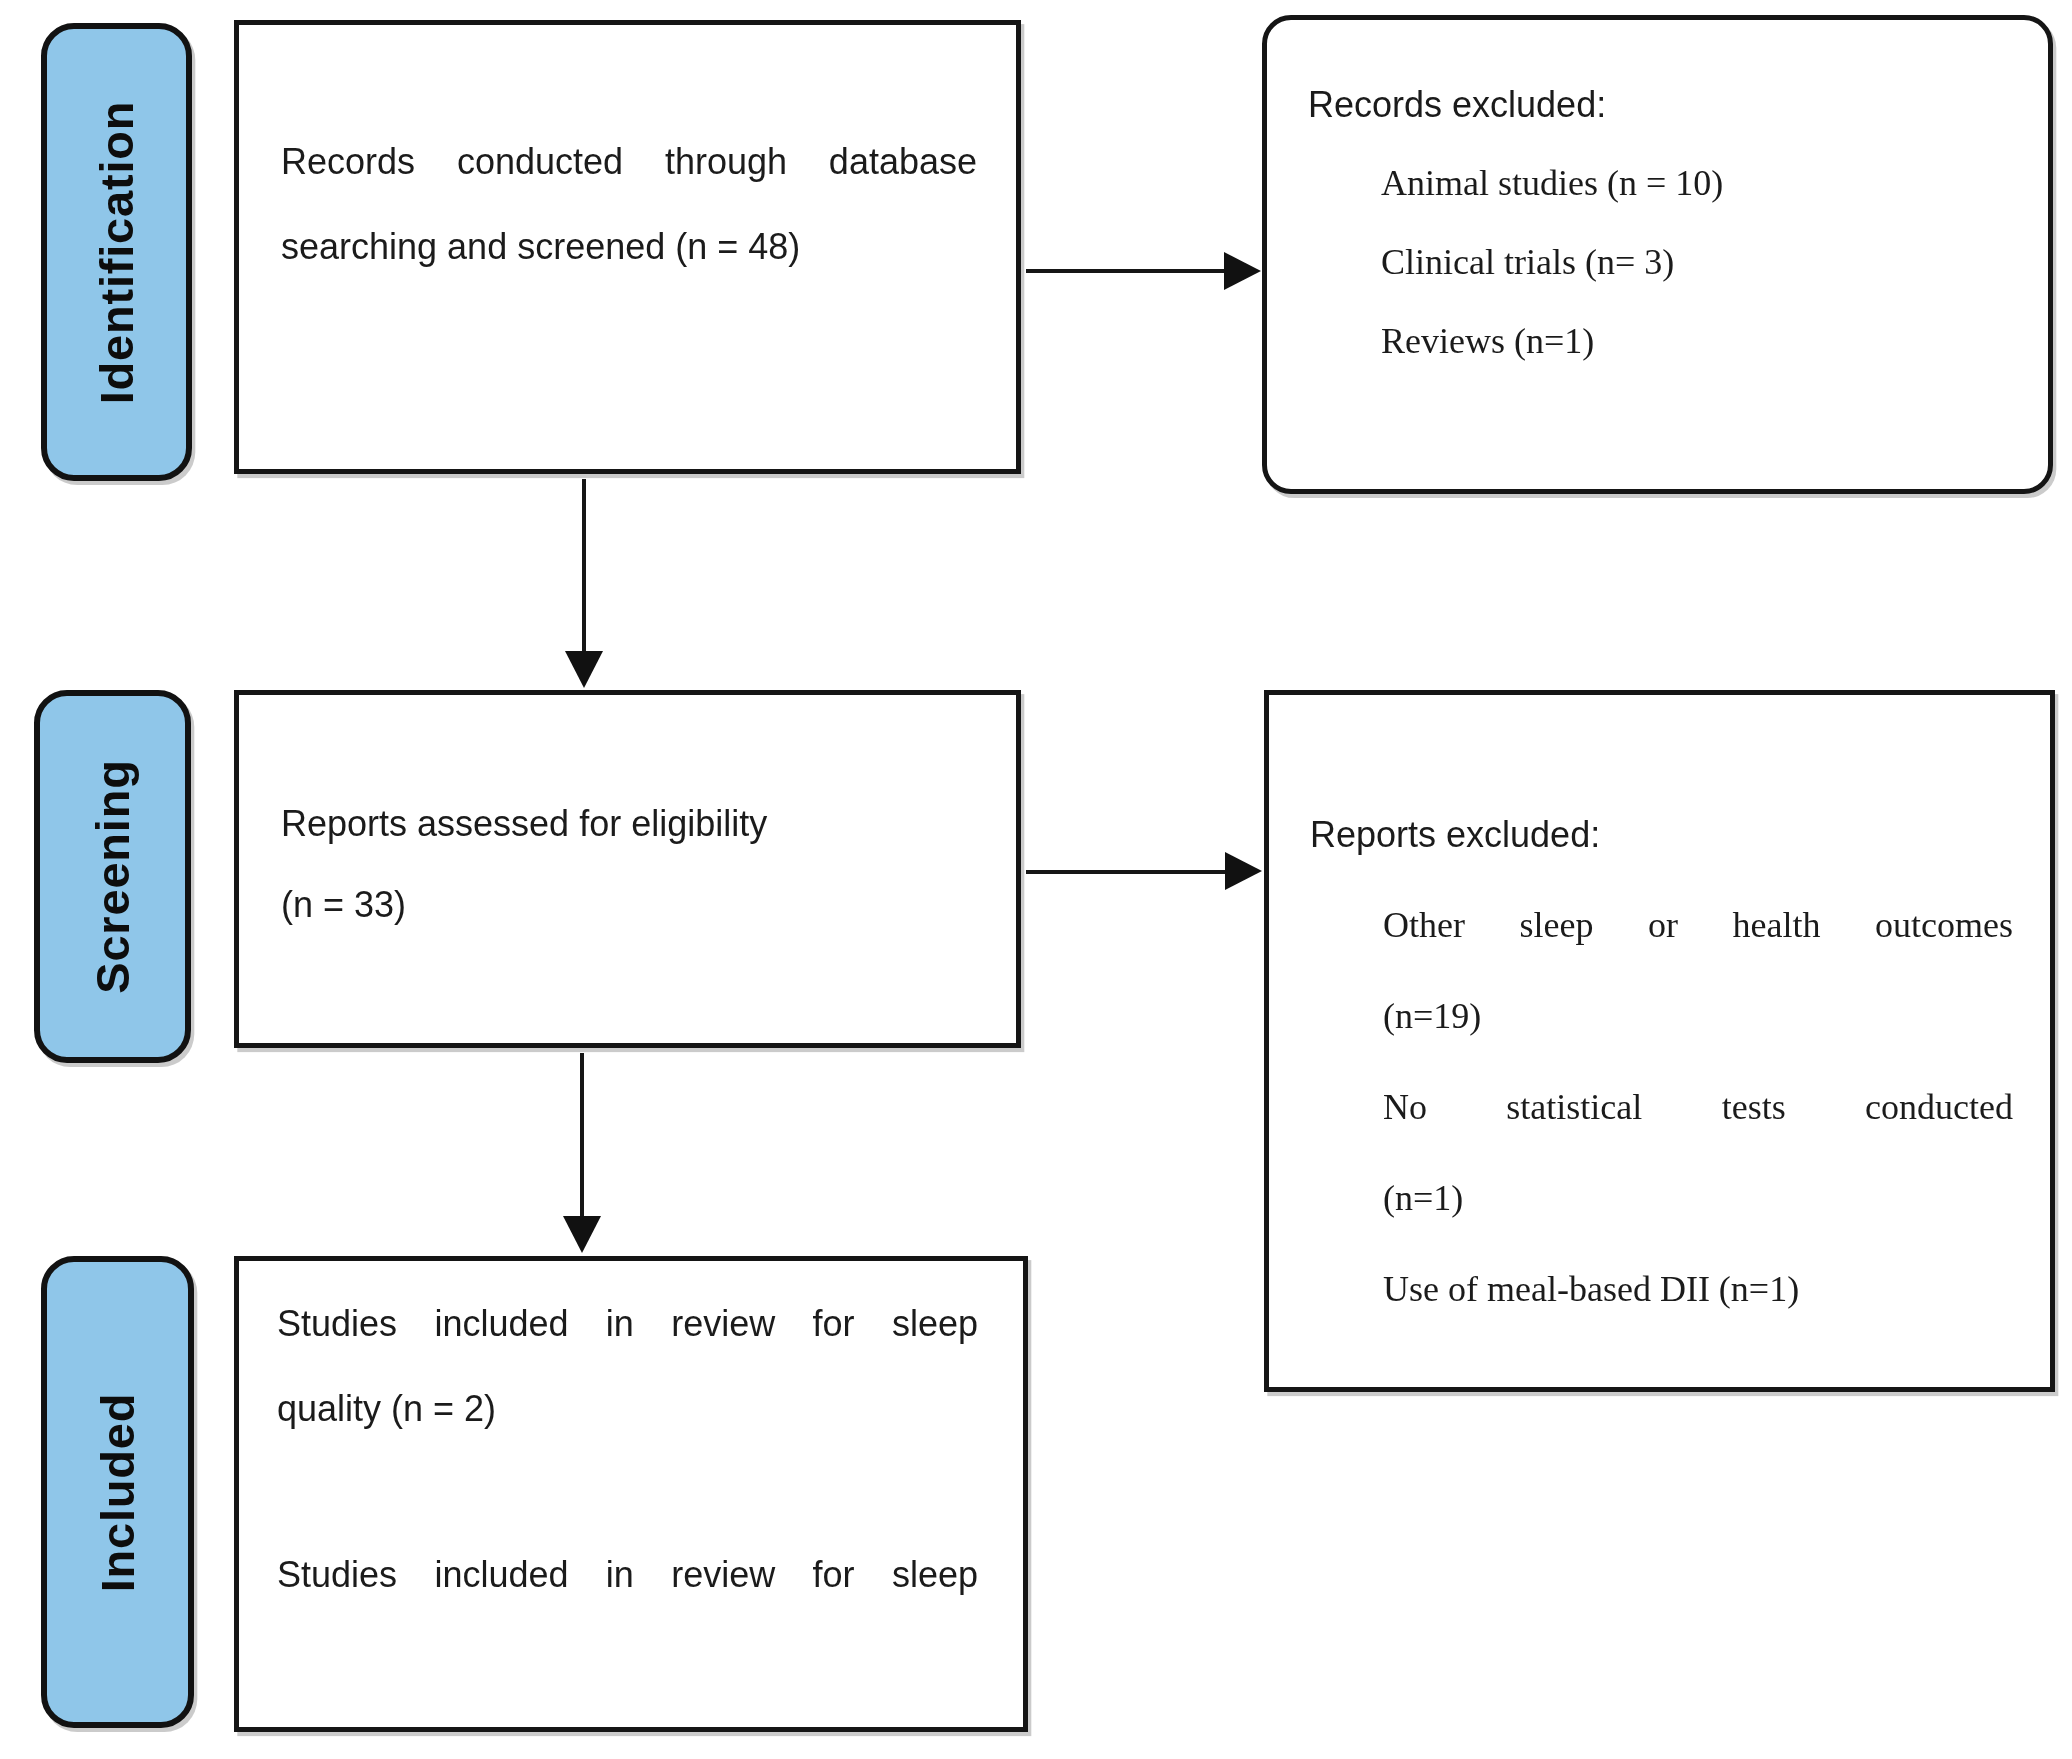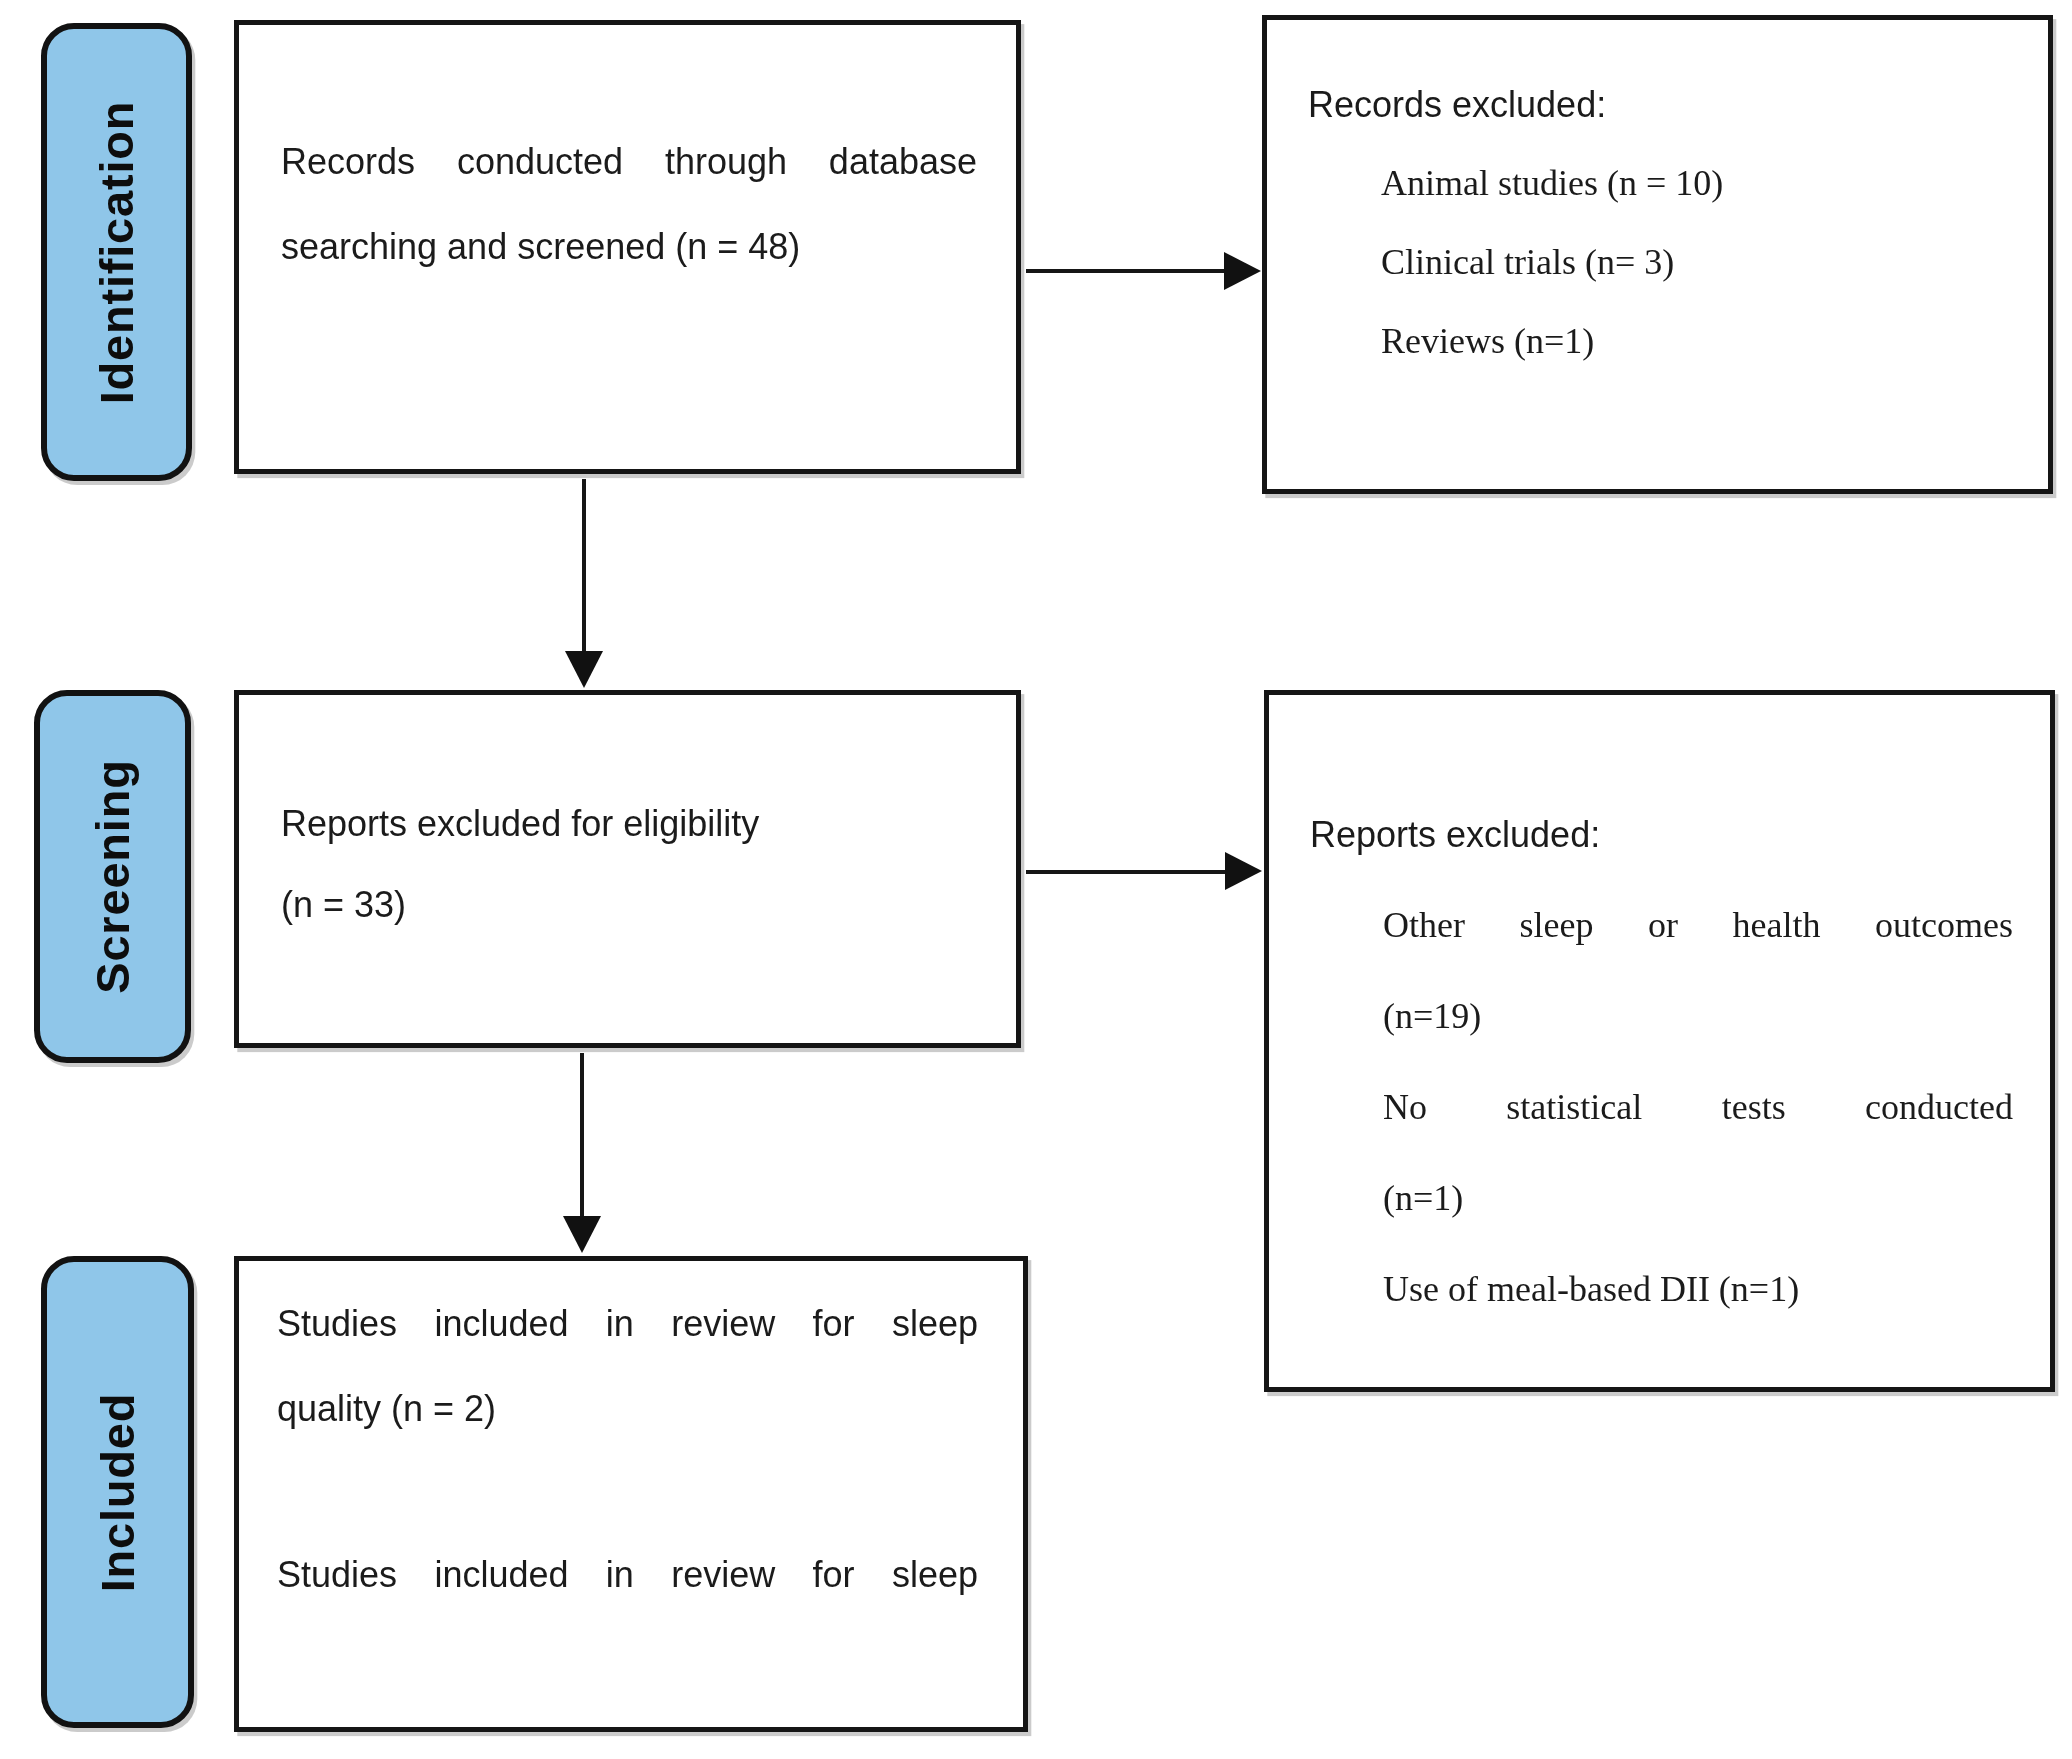--- a/index.html
+++ b/index.html
@@ -48,21 +48,21 @@
     border: 5.7px solid #151515;
     box-shadow: 3.3px 4.1px 0 rgba(140,140,140,0.45);
     box-sizing: border-box;
     font-size: 36px;
     line-height: 85px;
   }
   #box-identified { left: 234px;  top: 20.4px;   width: 787px; height: 454px; padding: 94px 39px 0 42px; }
   #box-assessed   { left: 234px;  top: 690px;  width: 787px; height: 358px; padding: 88px 39px 0 42px; line-height: 81px; }
   #box-included   { left: 234px;  top: 1256px; width: 794px; height: 476px; padding: 19.5px 45px 0 38px; }
 
-  #box-records-excluded { left: 1262px; top: 14.7px;  width: 791px; height: 479px; padding: 45px 37px 0 41px;  line-height: 79px; }
+  #box-records-excluded { left: 1262px; top: 14.7px;  width: 791px; height: 479px; padding: 45px 37px 0 41px;  line-height: 79px; border-radius: 29px; }
   #box-reports-excluded { left: 1264px; top: 690px; width: 791px; height: 702px; padding: 94px 37px 0 41px; line-height: 91px; }
 
   .line { white-space: nowrap; }
   .stretch {
     white-space: normal;
     text-align: justify;
     text-align-last: justify;
   }
   .indent { padding-left: 73px; font-family: Liberation Serif, serif; }
   .spacer { height: 81px; }
@@ -104,21 +104,21 @@
   </div>
 
   <div class="fbox" id="box-records-excluded">
     <div class="line">Records excluded:</div>
     <div class="line indent">Animal studies (n = 10)</div>
     <div class="line indent">Clinical trials (n= 3)</div>
     <div class="line indent">Reviews (n=1)</div>
   </div>
 
   <div class="fbox" id="box-assessed">
-    <div class="line">Reports excluded for eligibility</div>
+    <div class="line">Reports assessed for eligibility</div>
     <div class="line">(n = 33)</div>
   </div>
 
   <div class="fbox" id="box-reports-excluded">
     <div class="line">Reports excluded:</div>
     <div class="line indent stretch">Other sleep or health outcomes</div>
     <div class="line indent">(n=19)</div>
     <div class="line indent stretch">No statistical tests conducted</div>
     <div class="line indent">(n=1)</div>
     <div class="line indent">Use of meal-based DII (n=1)</div>

